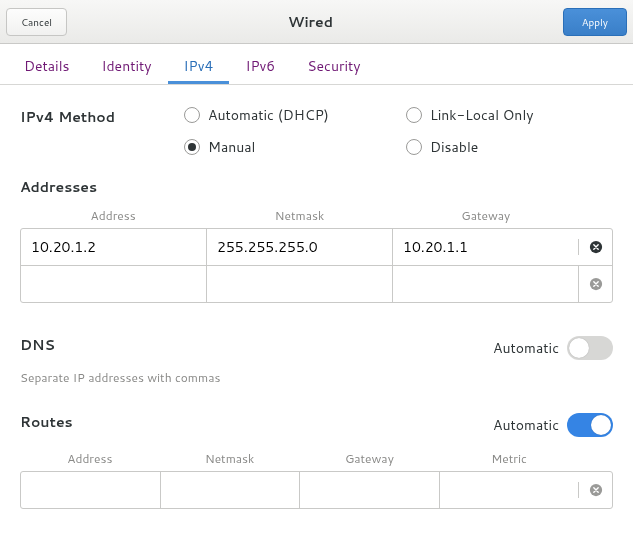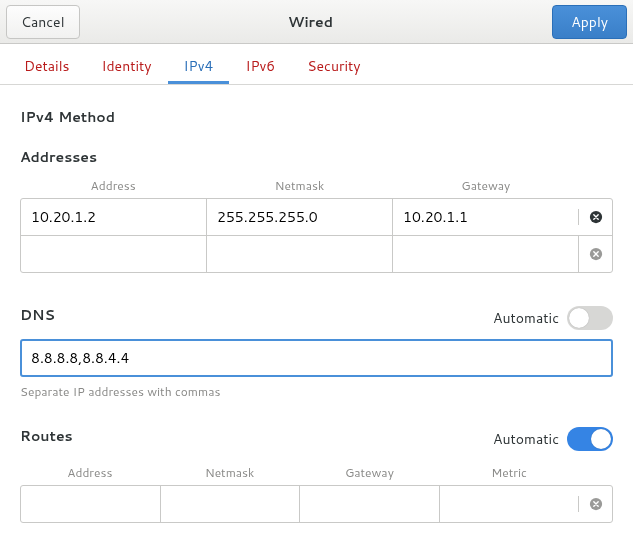--- a/index.html
+++ b/index.html
@@ -1,22 +1,22 @@
 <!DOCTYPE html>
 <html><head>
   <meta charset="utf-8">
   <style>
     * { box-sizing: border-box; margin: 0; padding: 0; font-family: Cantarell, "Segoe UI", sans-serif; }
     body { width: 633px; height: 538px; overflow: hidden; background: #fff; color: #2e3436; font-size: 14px; }
     .titlebar { display: flex; align-items: center; justify-content: space-between; padding: 6px 6px; background: linear-gradient(#f7f7f6, #eaeae8); border-bottom: 1px solid #c9c9c7; height: 44px; }
     .titlebar .title { position: absolute; left: 0; right: 12px; text-align: center; font-weight: 700; font-size: 14px; color: #2e3436; pointer-events: none; }
-    .btn { background: linear-gradient(#fdfdfd,#f1f1f0); border: 1px solid #c6c6c4; border-radius: 4px; padding: 6px 14px; font-size: 14px; cursor: pointer; color: #2e3436; position: relative; z-index: 1; }
+    .btn { background: linear-gradient(#fdfdfd,#f1f1f0); border: 1px solid #c6c6c4; border-radius: 4px; padding: 6px 14px; font-size: 10px; cursor: pointer; color: #2e3436; position: relative; z-index: 1; }
     .btn-primary { background: linear-gradient(#4a90d9,#3a7fc8); border: 1px solid #2a6fb8; color: #fff; font-weight: 400; padding: 6px 18px; }
     .tabs { display: flex; gap: 0; padding: 0 8px; border-bottom: 1px solid #d7d7d5; height: 41px; }
-    .tab { padding: 12px 16px 10px; color: #b91c1c; cursor: pointer; border-bottom: 3px solid transparent; font-size: 14px; }
+    .tab { padding: 12px 16px 10px; color: #701a75; cursor: pointer; border-bottom: 3px solid transparent; font-size: 14px; }
     .tab.active { color: #2a6fb8; border-bottom-color: #4a90d9; }
     .content { padding: 20px 20px 0 20px; overflow: auto; height: calc(538px - 44px - 41px); }
     .section-title { font-weight: 700; font-size: 14px; margin: 0 0 6px 0; }
     .row-flex { display: flex; align-items: flex-start; }
     .method-label { width: 164px; font-weight: 700; padding-top: 2px; }
     .method-grid { display: grid; grid-template-columns: 222px 1fr; row-gap: 12px; }
     .radio-item { display: flex; align-items: center; gap: 8px; cursor: pointer; }
     .radio { width: 16px; height: 16px; border: 1px solid #9a9a98; border-radius: 50%; display: inline-flex; align-items: center; justify-content: center; background: #fff; }
     .radio.checked::after { content: ""; width: 8px; height: 8px; background: #2e3436; border-radius: 50%; }
     .addresses { margin-top: 20px; }
@@ -64,20 +64,38 @@
   <div class="tab">Identity</div>
   <div class="tab active">IPv4</div>
   <div class="tab">IPv6</div>
   <div class="tab">Security</div>
 </div>
 
 <div class="content">
 
   <div class="row-flex">
     <div class="method-label">IPv4 Method</div>
+    <div class="method-grid">
+      <div class="radio-item">
+        <span class="radio"></span>
+        <span>Automatic (DHCP)</span>
+      </div>
+      <div class="radio-item">
+        <span class="radio"></span>
+        <span>Link-Local Only</span>
+      </div>
+      <div class="radio-item">
+        <span class="radio checked"></span>
+        <span>Manual</span>
+      </div>
+      <div class="radio-item">
+        <span class="radio"></span>
+        <span>Disable</span>
+      </div>
+    </div>
   </div>
 
   <div class="addresses">
     <div class="section-title">Addresses</div>
     <div class="addr-headers">
       <div class="addr-col">Address</div>
       <div class="addr-col">Netmask</div>
       <div class="addr-col">Gateway</div>
       <div class="addr-del-spacer"></div>
     </div>
@@ -114,21 +132,20 @@
   <div class="dns">
     <div class="dns-header">
       <div class="section-title">DNS</div>
       <div class="flex-right">
         <span class="auto-label">Automatic</span>
         <div class="switch off">
             <div class="knob"></div>
           </div>
       </div>
     </div>
-    <input class="dns-input" value="8.8.8.8,8.8.4.4" style="">
     <div class="hint">Separate IP addresses with commas</div>
   </div>
 
   <div class="routes">
     <div class="dns-header">
       <div class="section-title">Routes</div>
       <div class="flex-right">
         <span class="auto-label">Automatic</span>
         <div class="switch on">
             <div class="knob"></div>

